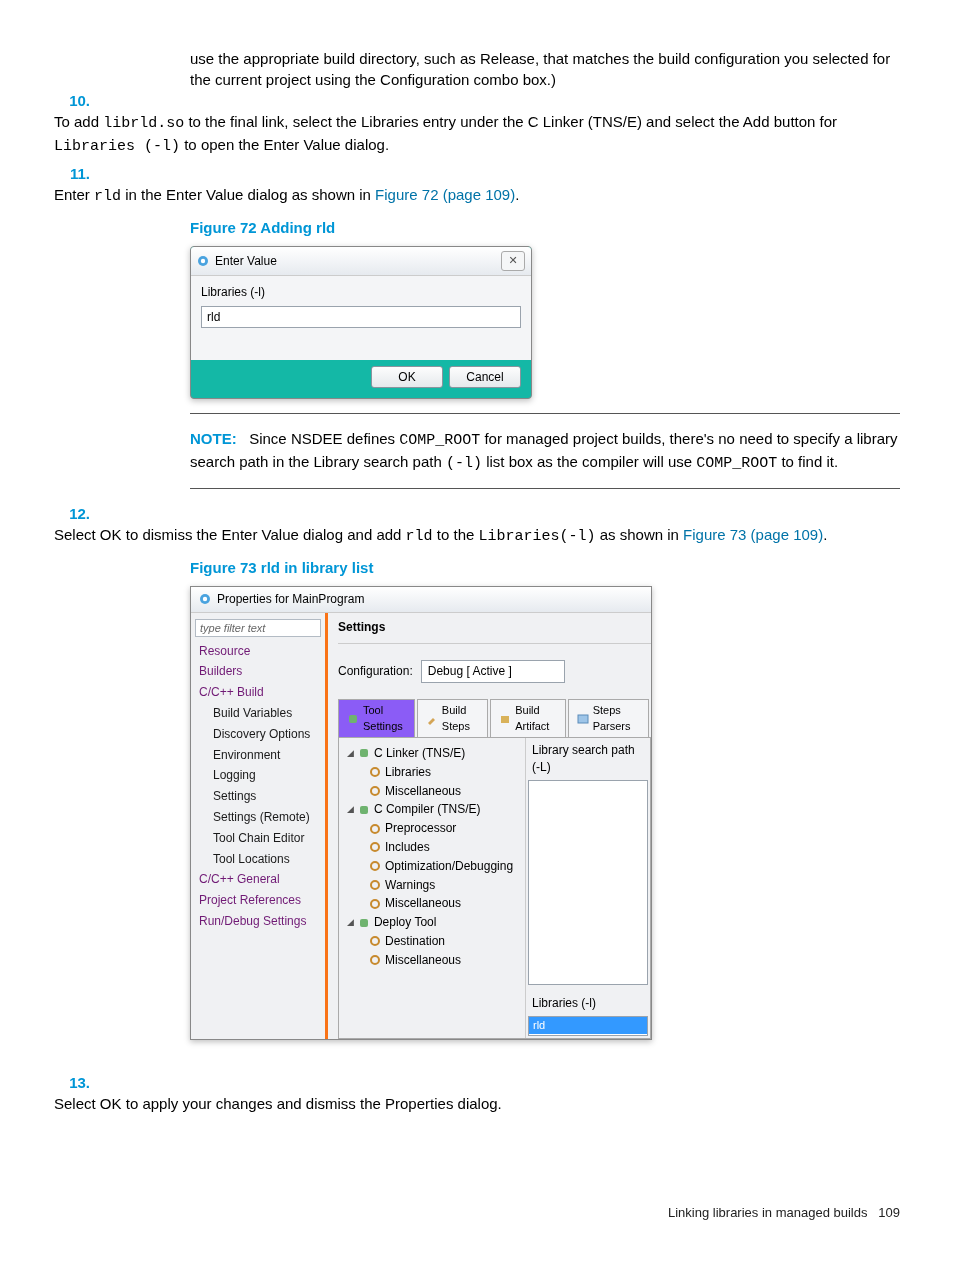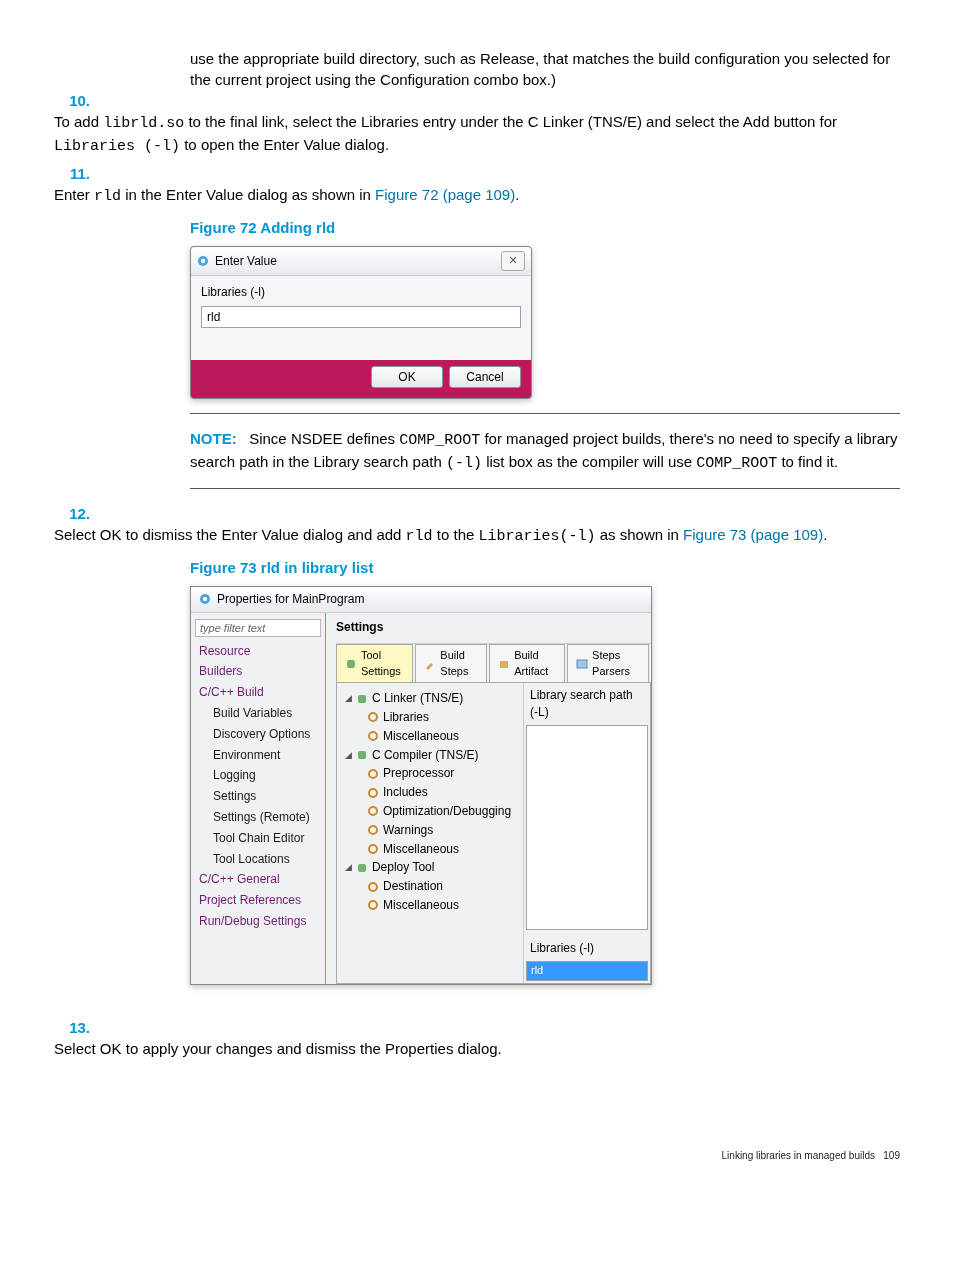--- a/index.html
+++ b/index.html
@@ -42,34 +42,34 @@
     border: none;
     border-top: 1px solid #555;
     margin: 14px 0;
   }
   .note-label {
     color: #0096D6;
     font-weight: bold;
   }
   .footer {
     text-align: right;
-    font-size: 10px;
+    font-size: 13px;
     margin-top: 90px;
     color: #222;
   }
 
   
   .dlg72 {
     width: 340px;
     border: 1px solid #888;
     border-radius: 4px;
     box-shadow: 0 2px 6px rgba(0,0,0,0.25);
     font-family: "Segoe UI", Tahoma, sans-serif;
     font-size: 12px;
-    background: #be185d;
+    background: #14b8a6;
     overflow: hidden;
   }
   .dlg72-title {
     display: flex;
     align-items: center;
     justify-content: space-between;
     padding: 4px 6px;
     background: linear-gradient(#fff,#e6eaef);
     border-bottom: 1px solid #ccc;
   }
@@ -129,21 +129,21 @@
     padding:4px 8px;
     background:linear-gradient(#fff,#e6eaef);
     border-bottom:1px solid #ccc;
   }
   .dlg73-content {
     display:flex;
   }
   .dlg73-left {
     width: 126px;
     padding: 6px 4px;
-    border-right:1px solid #f97316;
+    border-right:3px solid #f97316;
   }
   .dlg73-filter {
     width: 100%;
     box-sizing:border-box;
     border:1px solid #b3bbc4;
     padding:2px 4px;
     font-size:11px;
     color:#666;
     font-style:italic;
     margin-bottom:4px;
@@ -188,21 +188,21 @@
     border-bottom:none;
     padding:3px 8px;
     margin-right:2px;
     background:#f4f5f7;
     display:flex;
     align-items:center;
     gap:4px;
     font-size:11px;
   }
   .tab.active {
-    background:#fef9c3;
+    background:#8b5cf6;
   }
   .panel-split {
     display:flex;
     border:1px solid #aaa;
     border-top:none;
     height: 300px;
   }
   .panel-tree {
     width: 178px;
     border-right:1px solid #ccc;
@@ -335,20 +335,24 @@
         <div class="tree-sub">Settings</div>
         <div class="tree-sub">Settings (Remote)</div>
         <div class="tree-sub">Tool Chain Editor</div>
         <div class="tree-sub">Tool Locations</div>
         <div class="tree-item">C/C++ General</div>
         <div class="tree-item">Project References</div>
         <div class="tree-item">Run/Debug Settings</div>
       </div>
       <div class="dlg73-right">
         <div class="sett-heading">Settings</div>
+        <div class="config-row">
+          <span>Configuration:</span>
+          <div class="config-combo">Debug  [ Active ]</div>
+        </div>
         <div class="tabs">
           <div class="tab active">
             <svg class="icon" viewBox="0 0 12 12">
                 <rect x="2" y="2" width="8" height="8" rx="2" fill="#6fb36f"></rect>
               </svg>
             <span>Tool Settings</span>
           </div>
           <div class="tab">
             <svg class="icon" viewBox="0 0 12 12">
                 <path d="M2 10 L7 5 L9 7 L4 12 Z" fill="#d4a556"></path>

